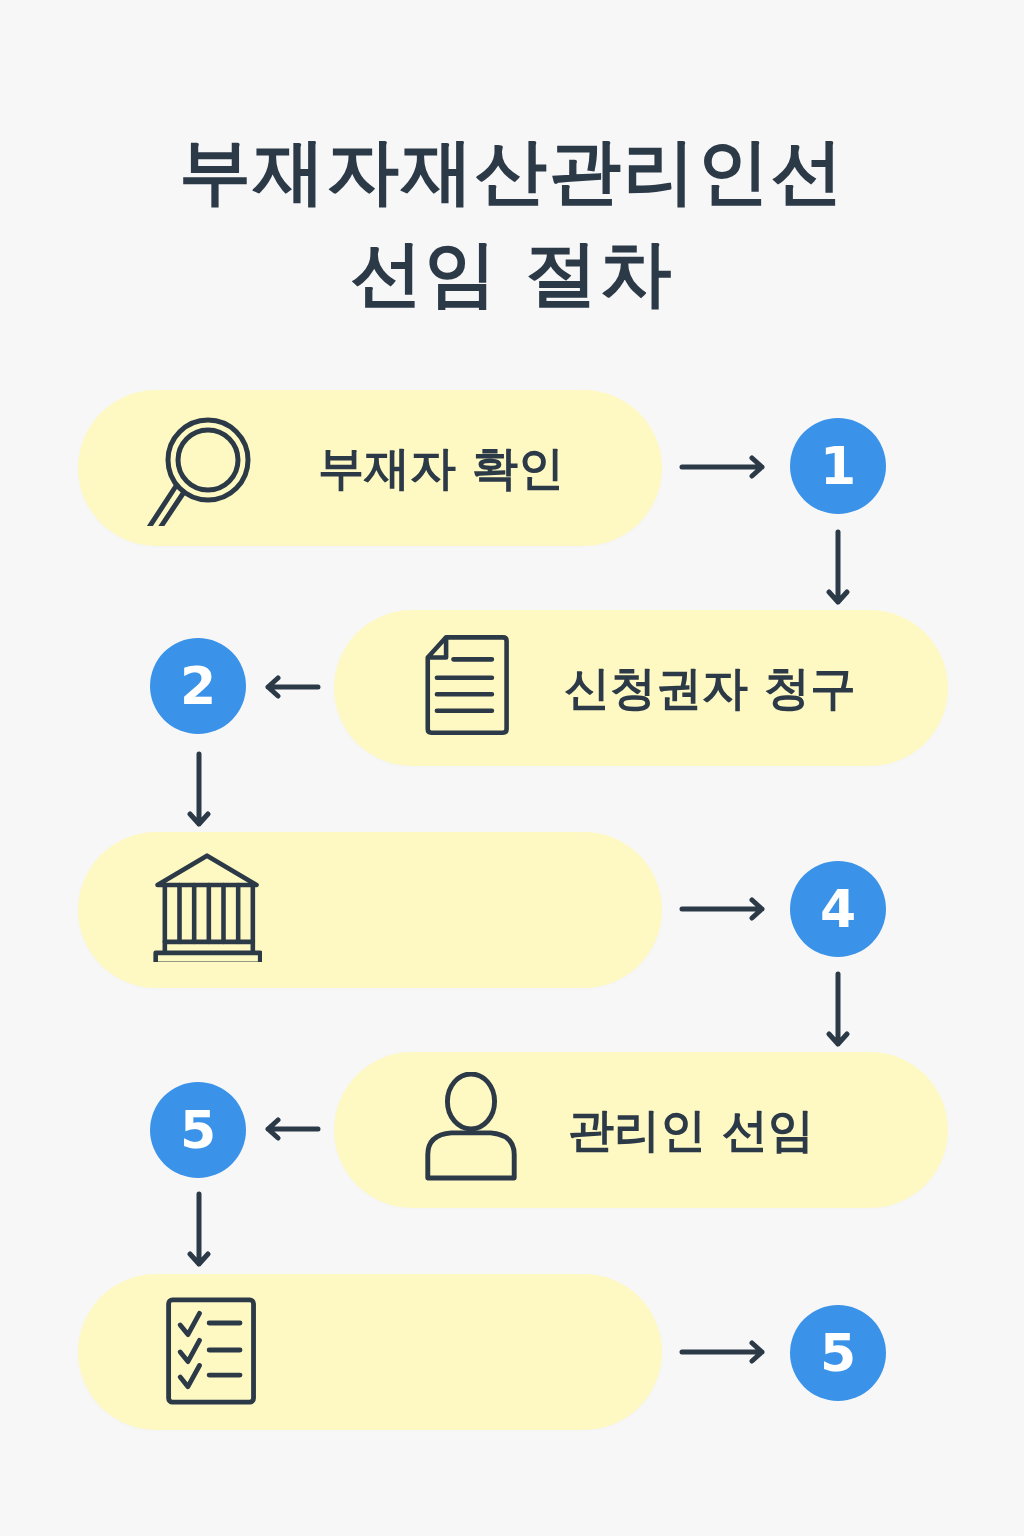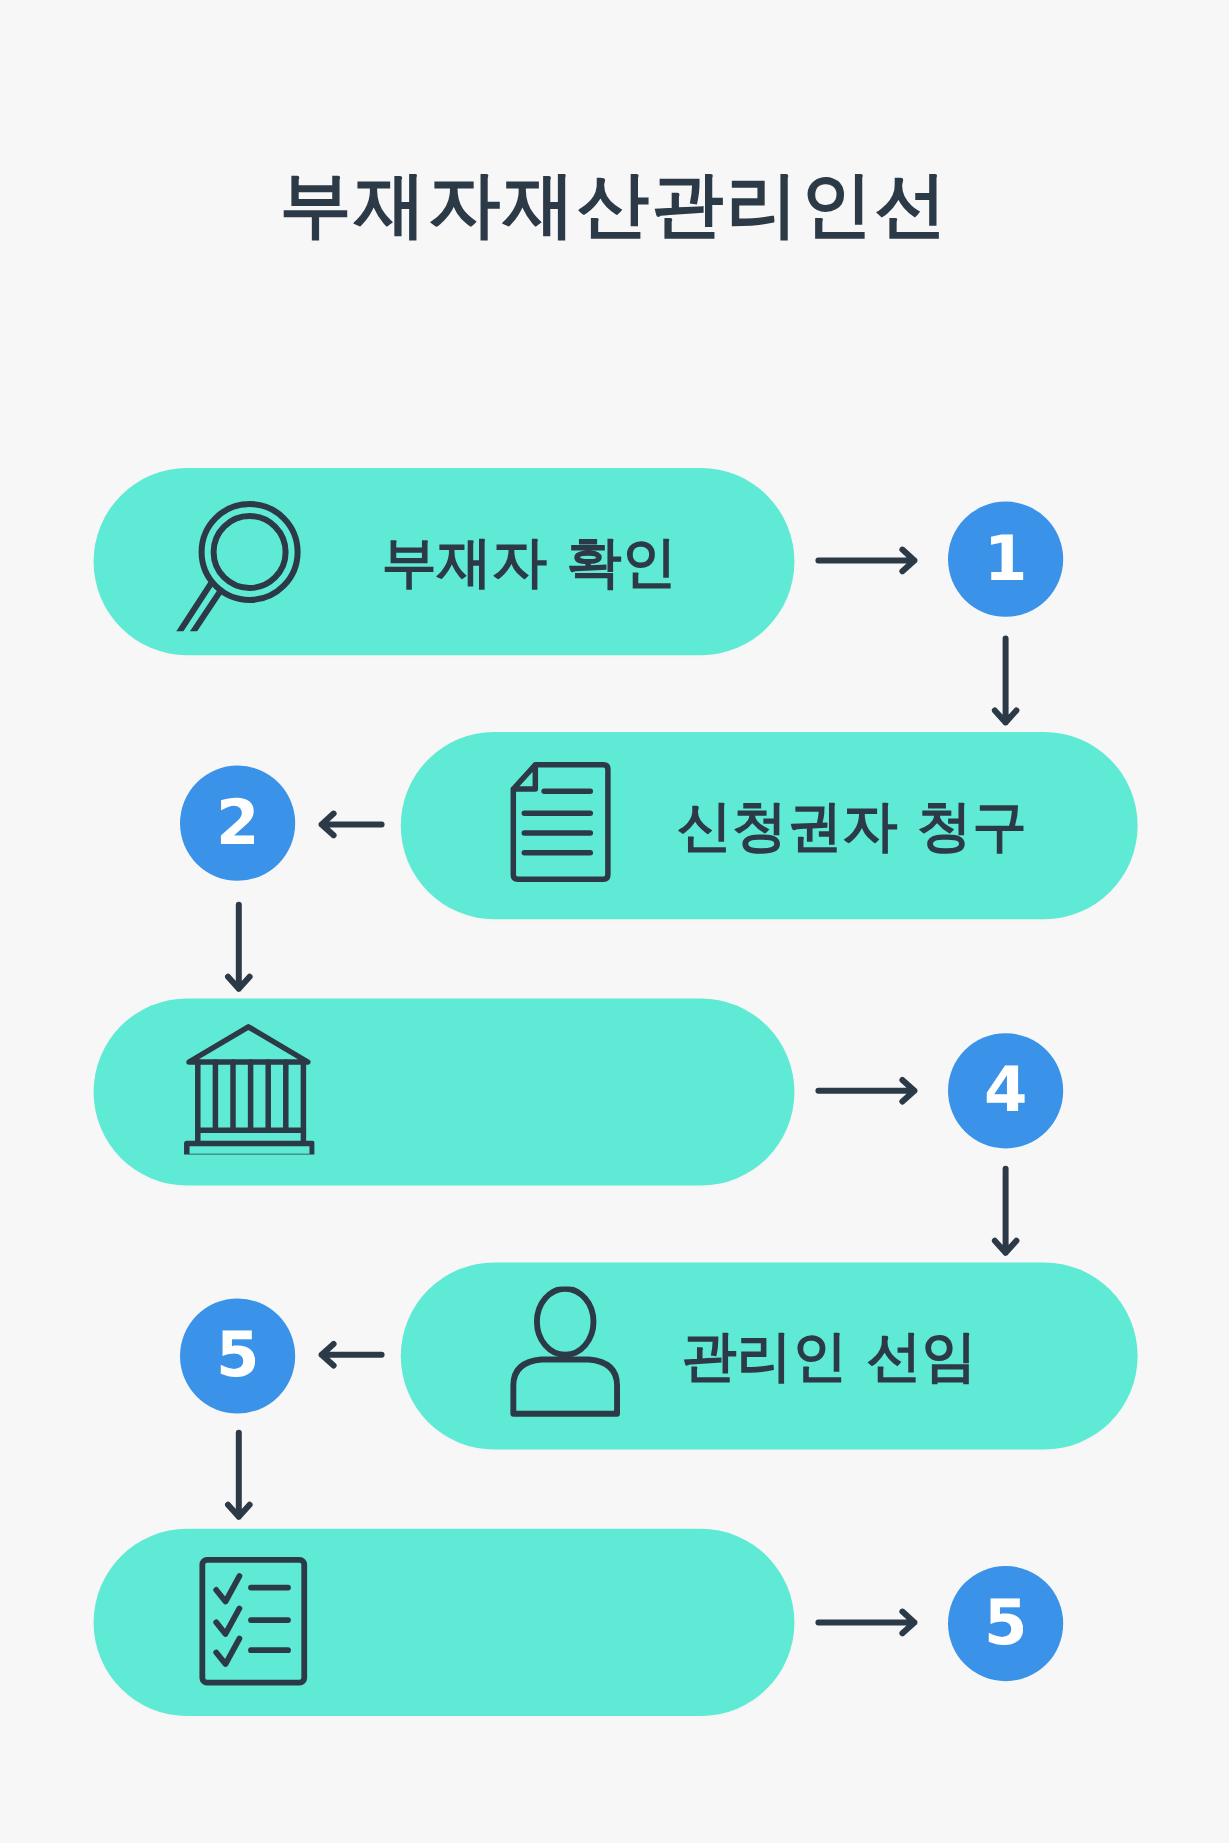--- a/index.html
+++ b/index.html
@@ -6,26 +6,26 @@
   body {
     width: 1024px; height: 1536px;
     background: #f7f7f8;
     font-family: "DejaVu Sans", "Liberation Sans", sans-serif;
     color: #2c3a48;
     position: relative;
     overflow: hidden;
   }
   .title {
     position: absolute; left: 0; top: 120px; width: 1024px;
-    text-align: center; font-weight: bold; font-size: 60px; line-height: 102px;
+    text-align: center; font-weight: bold; font-size: 72px; line-height: 102px;
     color: #2c3a48; letter-spacing: 2px;
   }
   .title div { white-space: nowrap; }
   .card {
-    position: absolute; background: #5eead4; border-radius: 78px;
+    position: absolute; background: #fef9c3; border-radius: 78px;
     height: 156px;
     box-shadow: 0 1px 3px rgba(0,0,0,0.02);
   }
   .card.left { left: 78px; width: 584px; }
   .card.right { left: 334px; width: 614px; text-align: right; }
   .card .icon { position: absolute; top: 26px; width: 110px; height: 110px; }
   .card .label {
     position: absolute; top: 0; height: 156px; line-height: 156px;
     font-weight: bold; font-size: 46px; color: #2c3a48; white-space: nowrap;
   }
@@ -35,20 +35,21 @@
     text-align: center; line-height: 96px;
   }
   .arrow { position: absolute; }
   svg .st { fill: none; stroke: #2c3a48; stroke-width: 5; stroke-linecap: round; stroke-linejoin: round; }
 </style>
 </head>
 <body>
 
 <div class="title">
   <div>부재자재산관리인선</div>
+  <div>선임 절차</div>
 </div>
 
 <div class="card left" style="top:390px;">
   <svg class="icon" style="left:64px;" viewBox="0 0 110 110">
     <circle class="st" cx="66" cy="44" r="40"></circle>
     <circle class="st" cx="66" cy="44" r="30"></circle>
     <path class="st" d="M42 76 L10 124 M34 70 L4 116 M4 116 Q4 126 12 124"></path>
   </svg>
   <span class="label" style="left:240px;">부재자 확인</span>
 </div>

